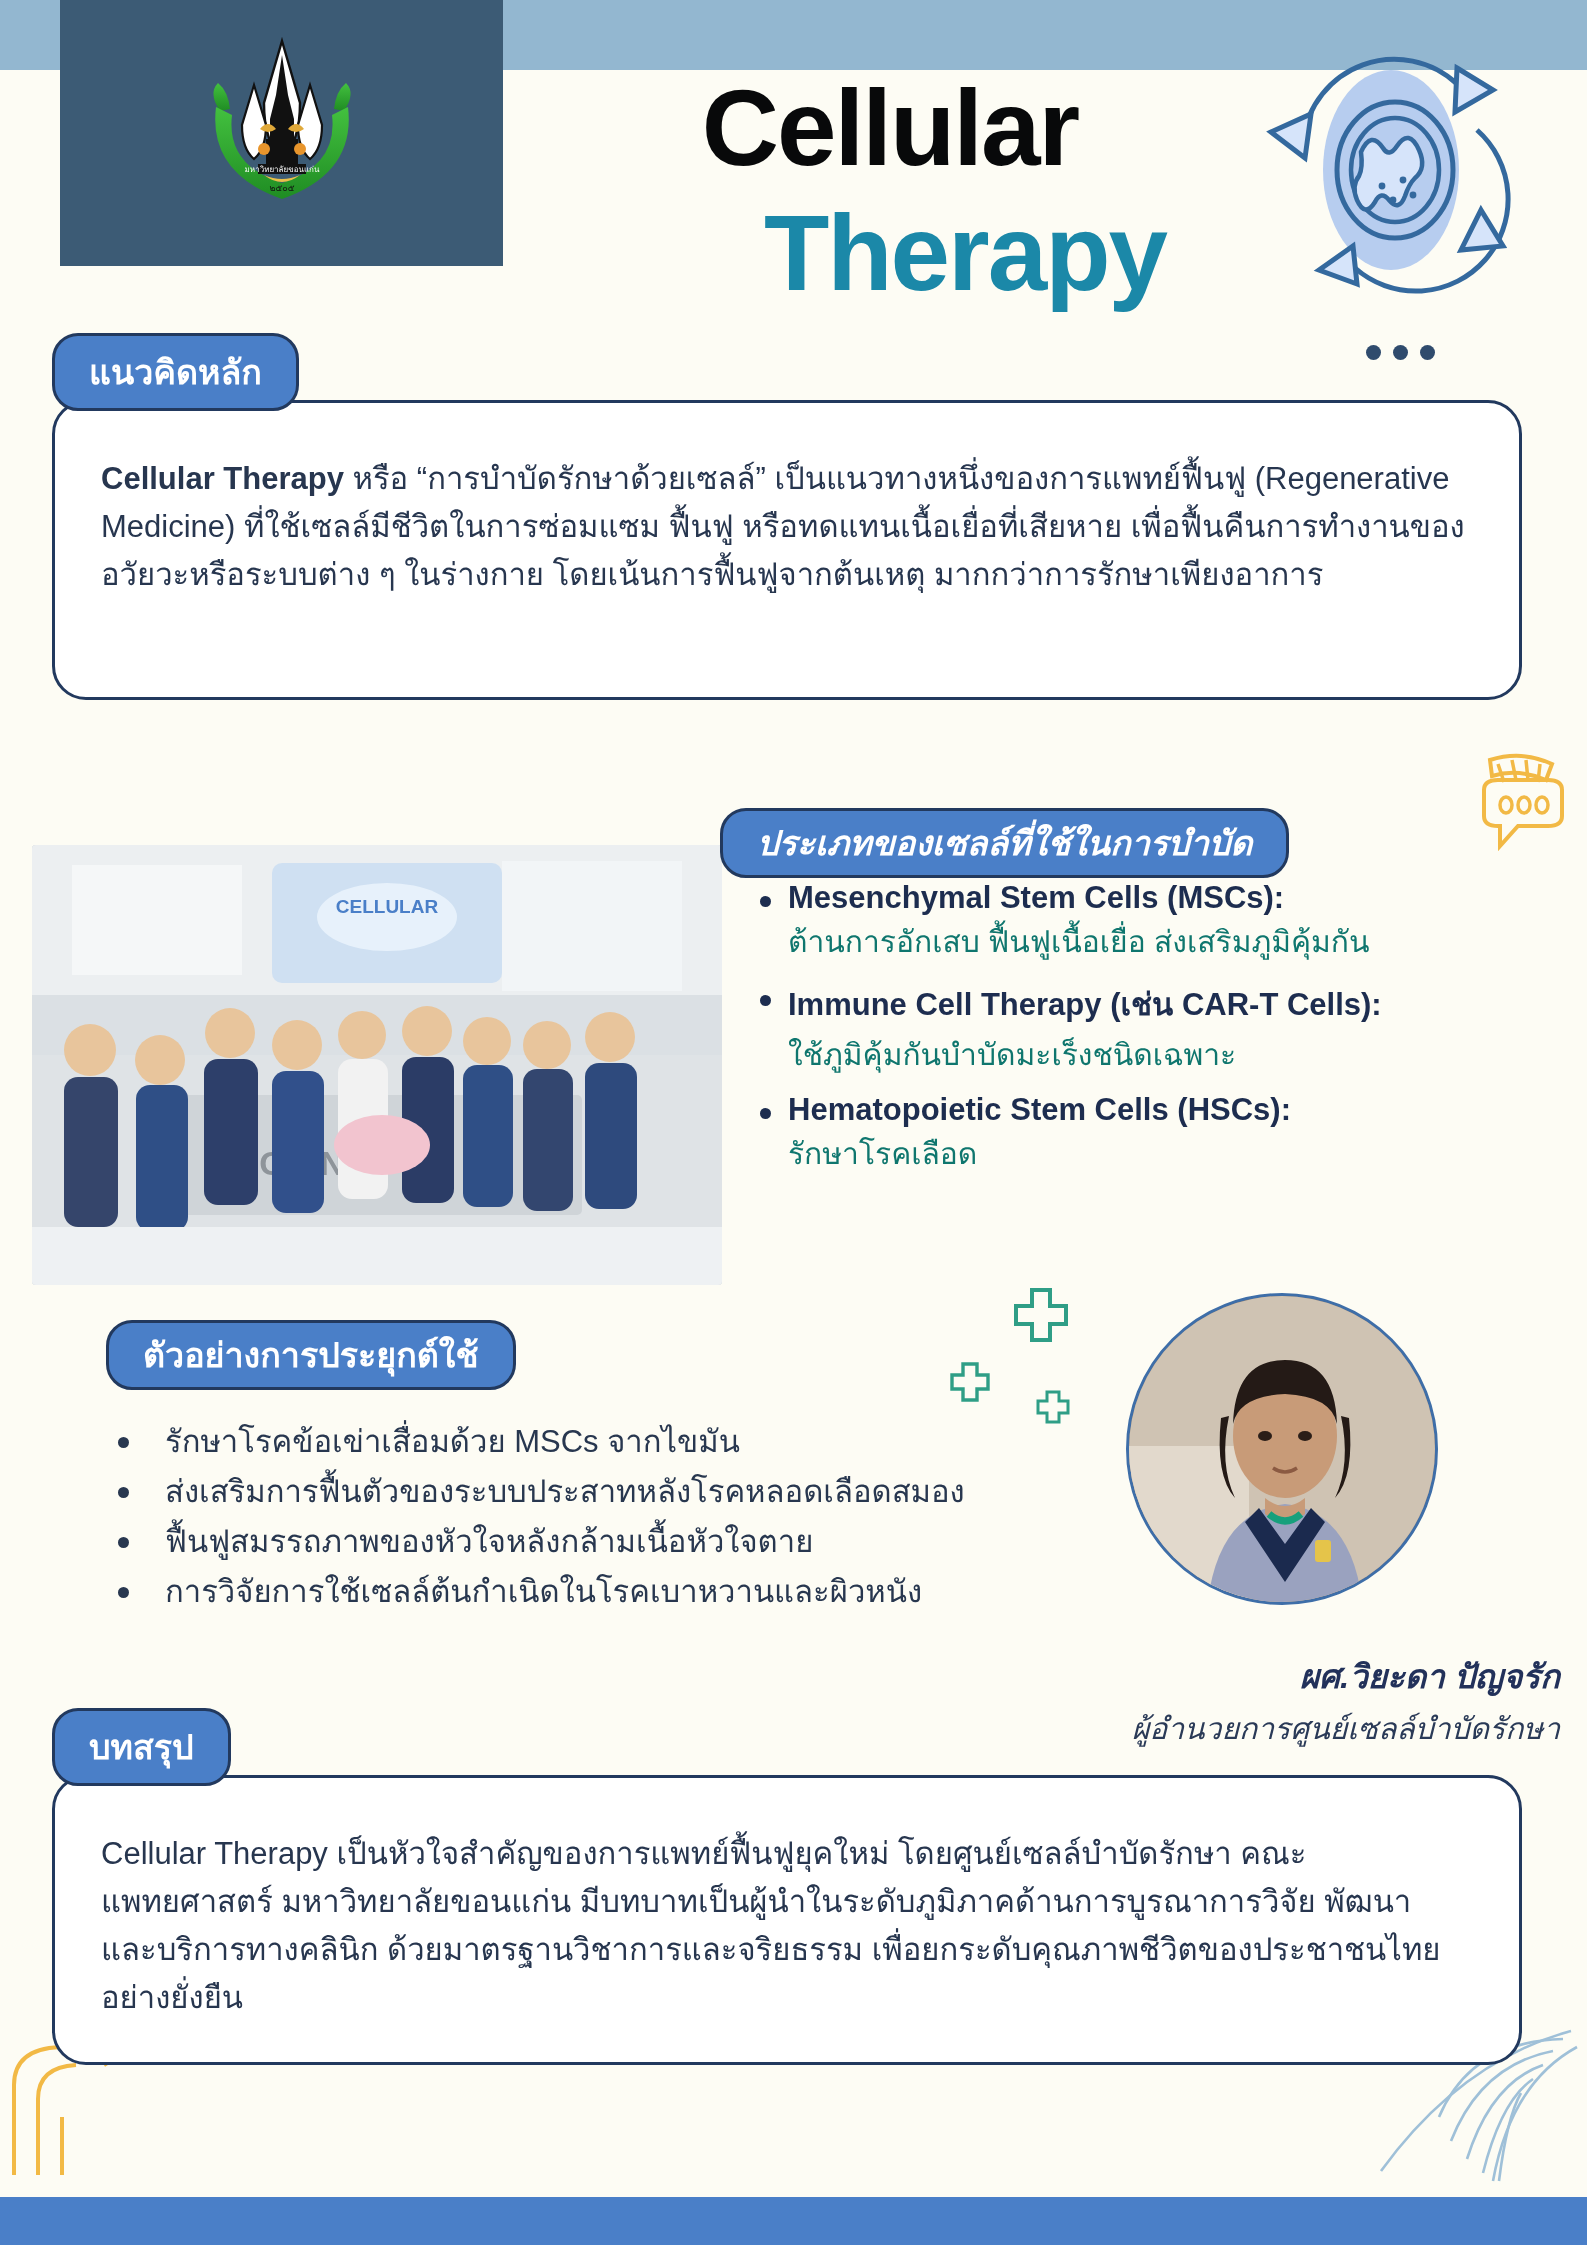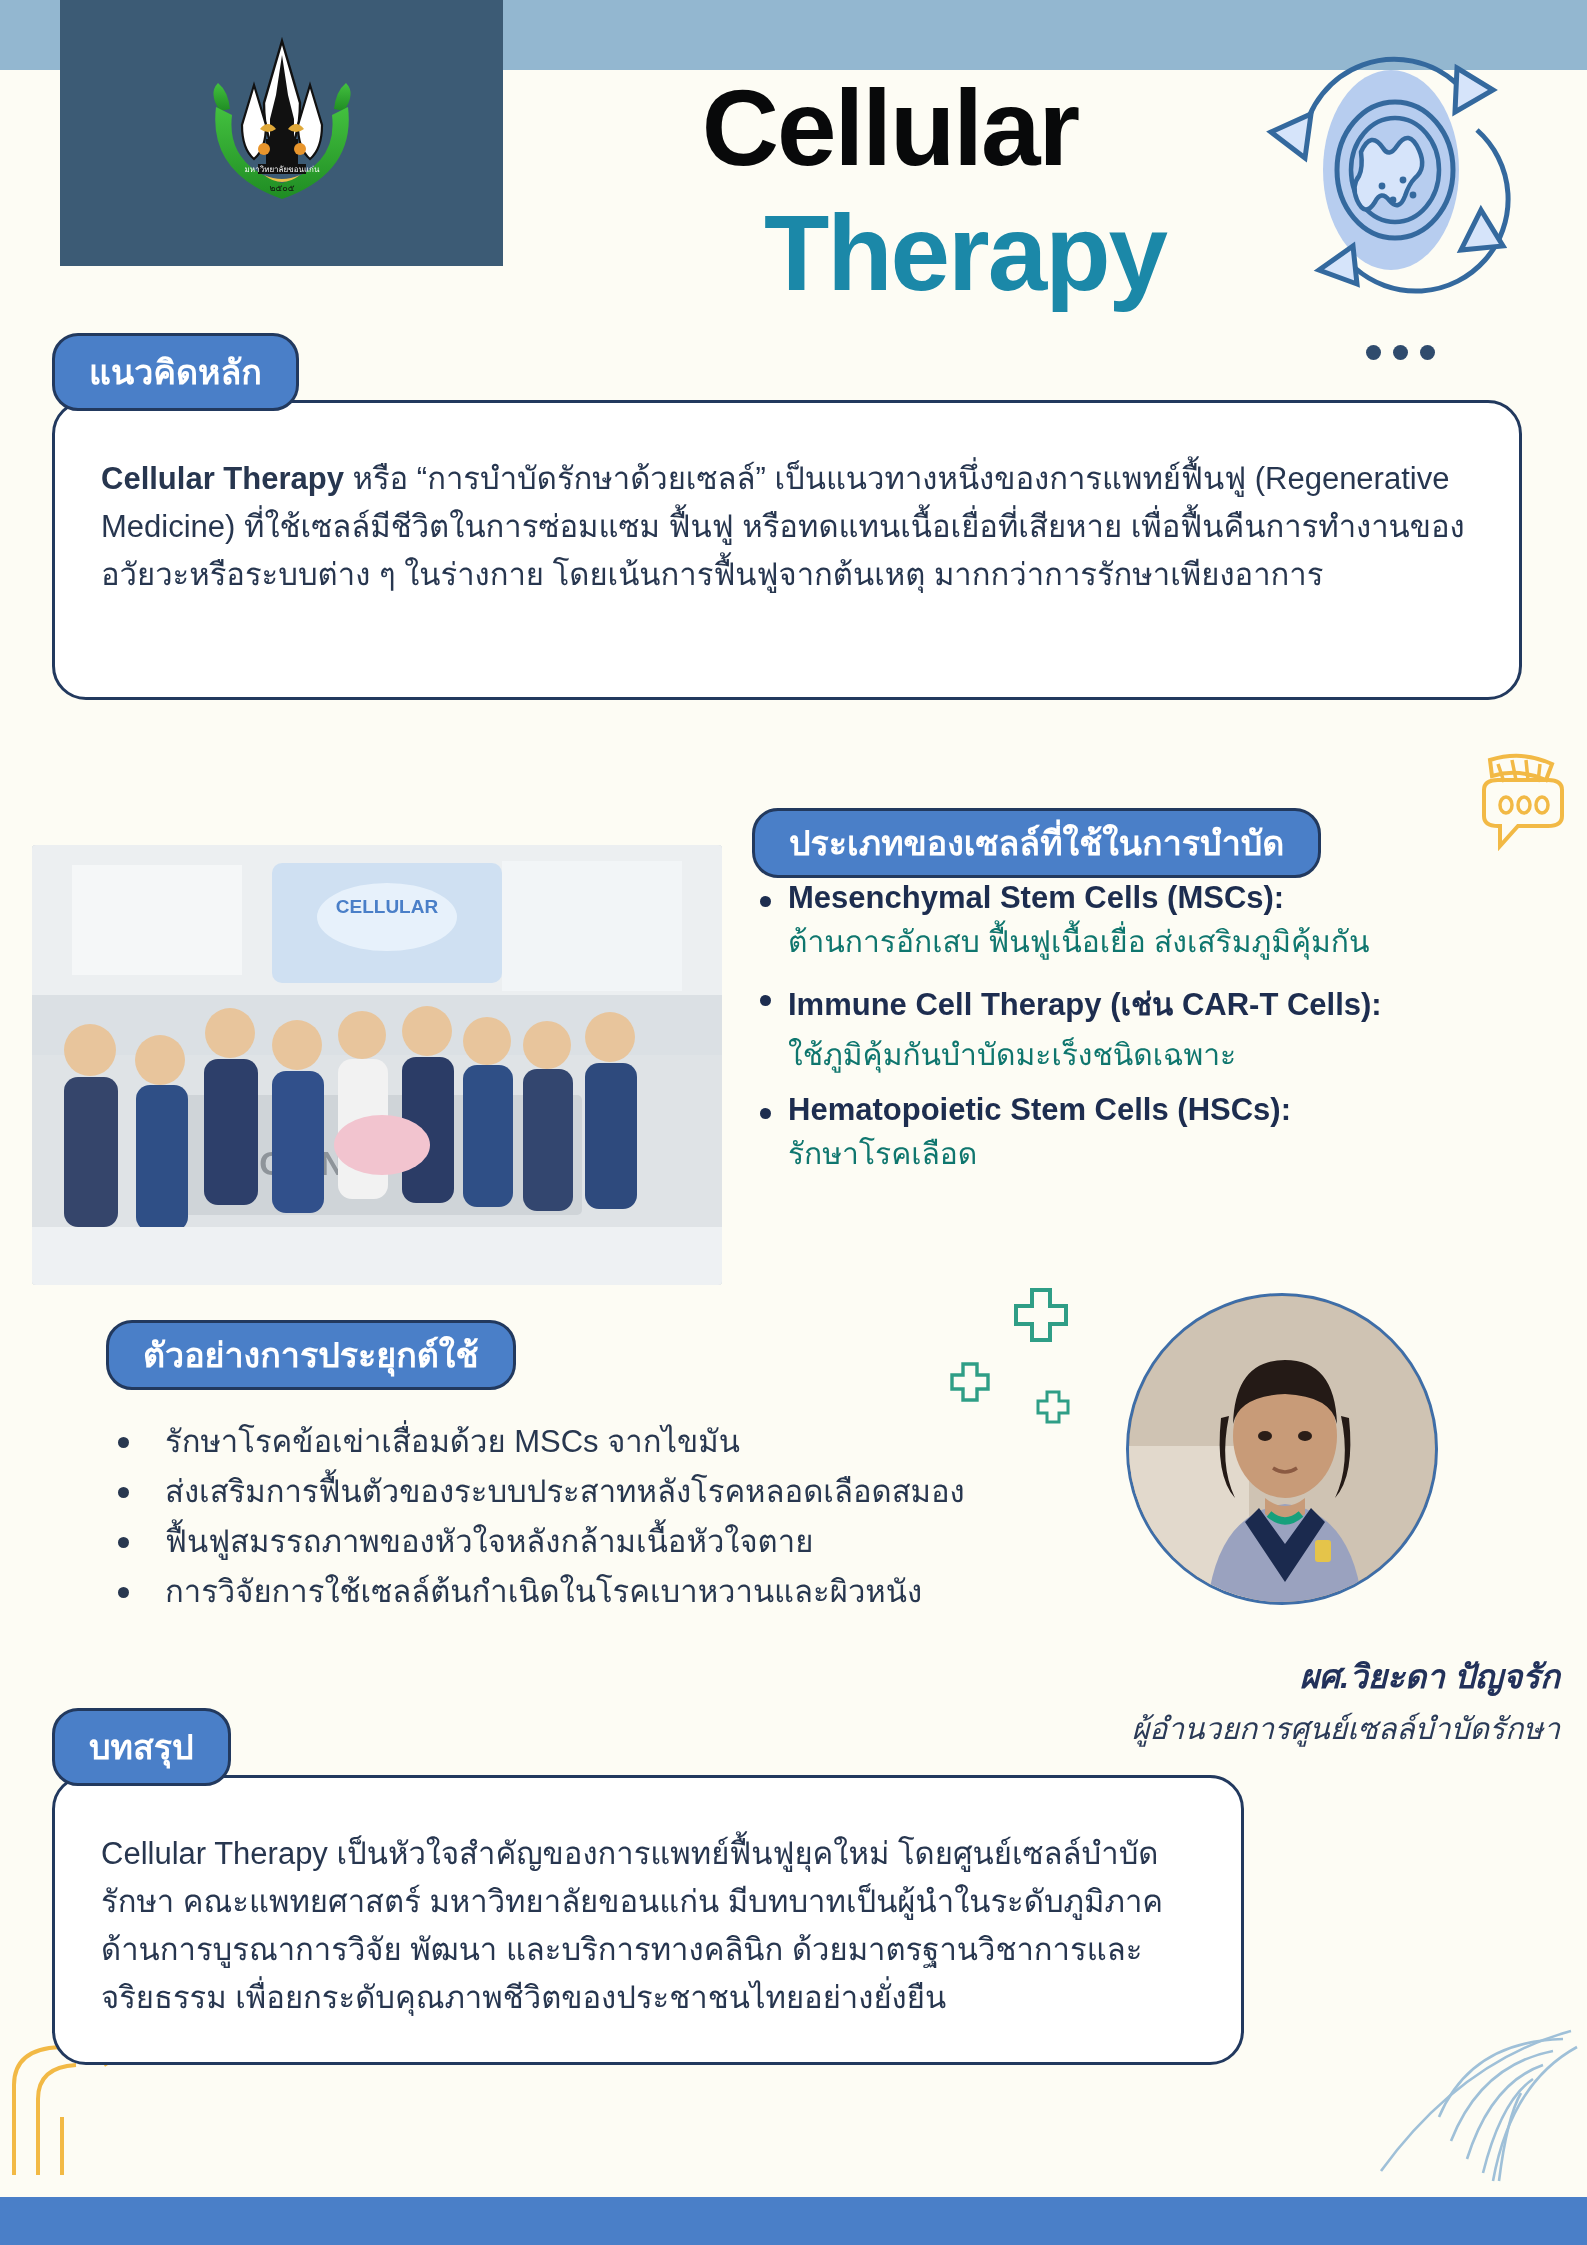--- a/index.html
+++ b/index.html
@@ -235,21 +235,21 @@
       <circle cx="515" cy="200" r="24" fill="#e8c59c"></circle>
         <rect x="491" y="224" width="50" height="142" rx="14" fill="#33466f"></rect>
       <circle cx="578" cy="192" r="25" fill="#e8c59c"></circle>
         <rect x="553" y="218" width="52" height="146" rx="14" fill="#2e4a7d"></rect>
     </g>
     <ellipse cx="350" cy="300" rx="48" ry="30" fill="#f2c4cf"></ellipse>
     <rect x="0" y="382" width="690" height="58" fill="#eef1f3"></rect>
   </svg>
 </div>
 
-<div class="pill" style="left:752px; top:808px; height:70px;">ประเภทของเซลล์ที่ใช้ในการบำบัด</div>
+<div class="pill" style="left:720px; top:808px; height:70px;font-style:italic;">ประเภทของเซลล์ที่ใช้ในการบำบัด</div>
 <ul class="types-list">
   <li>
     <div class="t-head">
       <span class="dot"></span>
       <span>Mesenchymal Stem Cells (MSCs):</span>
     </div>
     <div class="t-sub">ต้านการอักเสบ ฟื้นฟูเนื้อเยื่อ ส่งเสริมภูมิคุ้มกัน</div>
   </li>
   <li>
     <div class="t-head">
@@ -331,21 +331,21 @@
     <path d="M140 218 q16 14 32 0" stroke="#17a07c" stroke-width="7" fill="none"></path>
     <rect x="186" y="244" width="16" height="22" rx="3" fill="#e5c44a"></rect>
   </svg>
 </div>
 <div class="doc-caption">
   <div class="doc-name">ผศ.วิยะดา ปัญจรัก</div>
   <div class="doc-role">ผู้อำนวยการศูนย์เซลล์บำบัดรักษา</div>
 </div>
 
 <div class="pill" style="left:52px; top:1708px; height:78px;">บทสรุป</div>
-<div class="card" style="left:52px; top:1775px; width:1192px; height:290px;">
+<div class="card" style="left:52px; top:1775px; width:1470px; height:290px;">
   <div class="card-body">Cellular Therapy เป็นหัวใจสำคัญของการแพทย์ฟื้นฟูยุคใหม่ โดยศูนย์เซลล์บำบัดรักษา คณะแพทยศาสตร์ มหาวิทยาลัยขอนแก่น มีบทบาทเป็นผู้นำในระดับภูมิภาคด้านการบูรณาการวิจัย พัฒนา และบริการทางคลินิก ด้วยมาตรฐานวิชาการและจริยธรรม เพื่อยกระดับคุณภาพชีวิตของประชาชนไทยอย่างยั่งยืน</div>
 </div>
 
 <div style="position:absolute; left:4px; bottom:56px; z-index:2;">
   <svg width="140" height="160" viewBox="0 0 140 160">
     <g fill="none" stroke="#f2b945" stroke-width="4">
       <path d="M10 150 L10 60 Q10 24 56 22 L118 22"></path>
       <path d="M100 6 L130 22 L100 40"></path>
       <path d="M34 150 L34 74 Q34 42 72 40"></path>
       <path d="M58 150 L58 92"></path>

